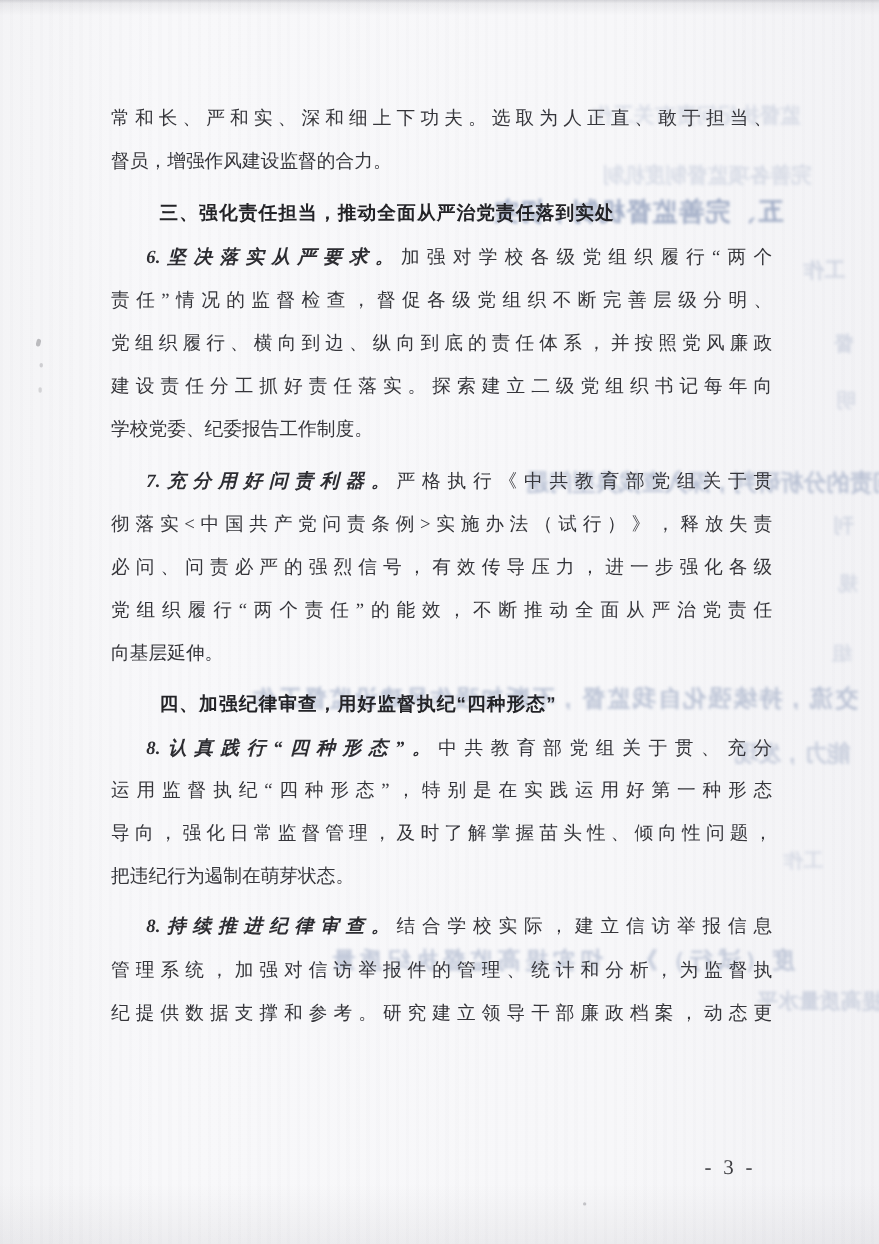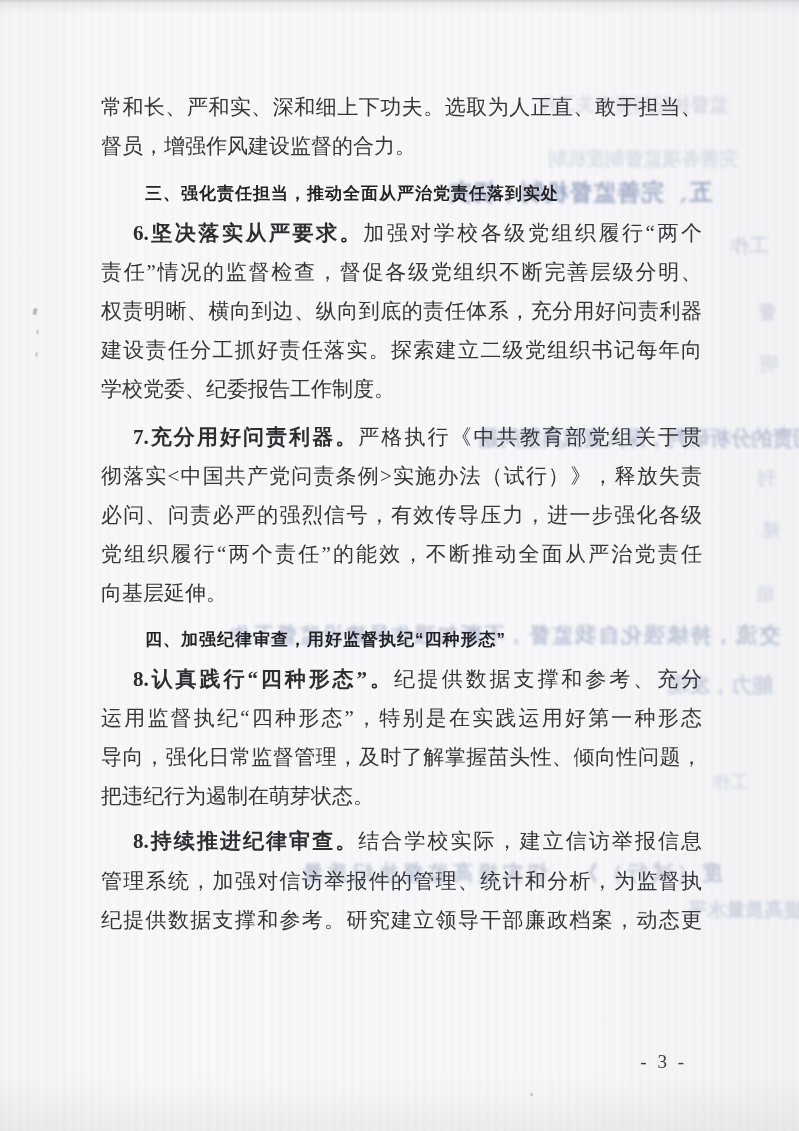--- a/index.html
+++ b/index.html
@@ -14,37 +14,37 @@
       repeating-linear-gradient(90deg, rgba(90,90,110,.016) 0 3px, rgba(0,0,0,0) 3px 9px),
       linear-gradient(90deg, #f4f4f6 0%, #f8f8fa 18%, #f7f7f9 70%, #f2f2f5 100%);
     font-family:"Liberation Serif","DejaVu Serif",serif;
   }
   .content{
     position:absolute;left:101px;top:88px;width:601px;
     color:#35353a;
   }
   .line{
     height:39.2px;line-height:39.2px;
-    font-size:21px;
+    font-size:17px;
     text-align:justify;
     white-space:nowrap;
   }
   .jl{text-align:justify;text-align-last:justify;text-justify:inter-character;white-space:normal;}
   .short{text-align:left;text-align-last:left;}
   .ind1{padding-left:32px;}
   .heading{
     font-family:"Liberation Sans","DejaVu Sans",sans-serif;
     font-weight:700;color:#232327;
     font-size:17px;letter-spacing:1px;
     padding-left:44px;white-space:nowrap;
   }
   .gap8{margin-top:8px;}
   .gap7{margin-top:7px;}
   .gap6{margin-top:6px;}
-  .lead{font-weight:600;color:#2d2d32;}
+  .lead{font-weight:600;color:#2d2d32;font-style:italic;}
   .pagenum{
     position:absolute;top:1051px;right:112px;
     font-size:19px;color:#3c3c40;letter-spacing:3px;
     font-family:"Liberation Serif","DejaVu Serif",serif;
   }
   
   .bleed{
     position:absolute;
     color:#6d80a8;
     font-weight:700;
@@ -81,30 +81,30 @@
   <div class="speck" style="left:36px;top:330px;width:3px;height:4px;opacity:.35;"></div>
   <div class="speck" style="left:35px;top:352px;width:3px;height:5px;opacity:.3;"></div>
   <div class="speck" style="left:530px;top:1093px;width:3px;height:3px;opacity:.45;"></div>
 
   <div class="content">
     <div class="line jl">常和长、严和实、深和细上下功夫。选取为人正直、敢于担当、</div>
     <div class="line short">督员，增强作风建设监督的合力。</div>
     <div class="line heading gap8">三、强化责任担当，推动全面从严治党责任落到实处</div>
     <div class="line jl ind1"><span class="lead">6.坚决落实从严要求。</span><span>加强对学校各级党组织履行“两个</span></div>
     <div class="line jl">责任”情况的监督检查，督促各级党组织不断完善层级分明、</div>
-    <div class="line jl">权责明晰、横向到边、纵向到底的责任体系，充分用好问责利器</div>
+    <div class="line jl">党组织履行、横向到边、纵向到底的责任体系，并按照党风廉政</div>
     <div class="line jl">建设责任分工抓好责任落实。探索建立二级党组织书记每年向</div>
     <div class="line short">学校党委、纪委报告工作制度。</div>
     <div class="line jl ind1 gap8"><span class="lead">7.充分用好问责利器。</span><span>严格执行《中共教育部党组关于贯</span></div>
     <div class="line jl">彻落实&lt;中国共产党问责条例&gt;实施办法（试行）》，释放失责</div>
     <div class="line jl">必问、问责必严的强烈信号，有效传导压力，进一步强化各级</div>
     <div class="line jl">党组织履行“两个责任”的能效，不断推动全面从严治党责任</div>
     <div class="line short">向基层延伸。</div>
     <div class="line heading gap7">四、加强纪律审查，用好监督执纪“四种形态”</div>
-    <div class="line jl ind1"><span class="lead">8.认真践行“四种形态”。</span><span>纪提供数据支撑和参考、充分</span></div>
+    <div class="line jl ind1"><span class="lead">8.认真践行“四种形态”。</span><span>中共教育部党组关于贯、充分</span></div>
     <div class="line jl">运用监督执纪“四种形态”，特别是在实践运用好第一种形态</div>
     <div class="line jl">导向，强化日常监督管理，及时了解掌握苗头性、倾向性问题，</div>
     <div class="line short">把违纪行为遏制在萌芽状态。</div>
     <div class="line jl ind1 gap6"><span class="lead">8.持续推进纪律审查。</span><span>结合学校实际，建立信访举报信息</span></div>
     <div class="line jl">管理系统，加强对信访举报件的管理、统计和分析，为监督执</div>
     <div class="line jl">纪提供数据支撑和参考。研究建立领导干部廉政档案，动态更</div>
   </div>
 
   <div class="pagenum">- 3 -</div>
 </div>

